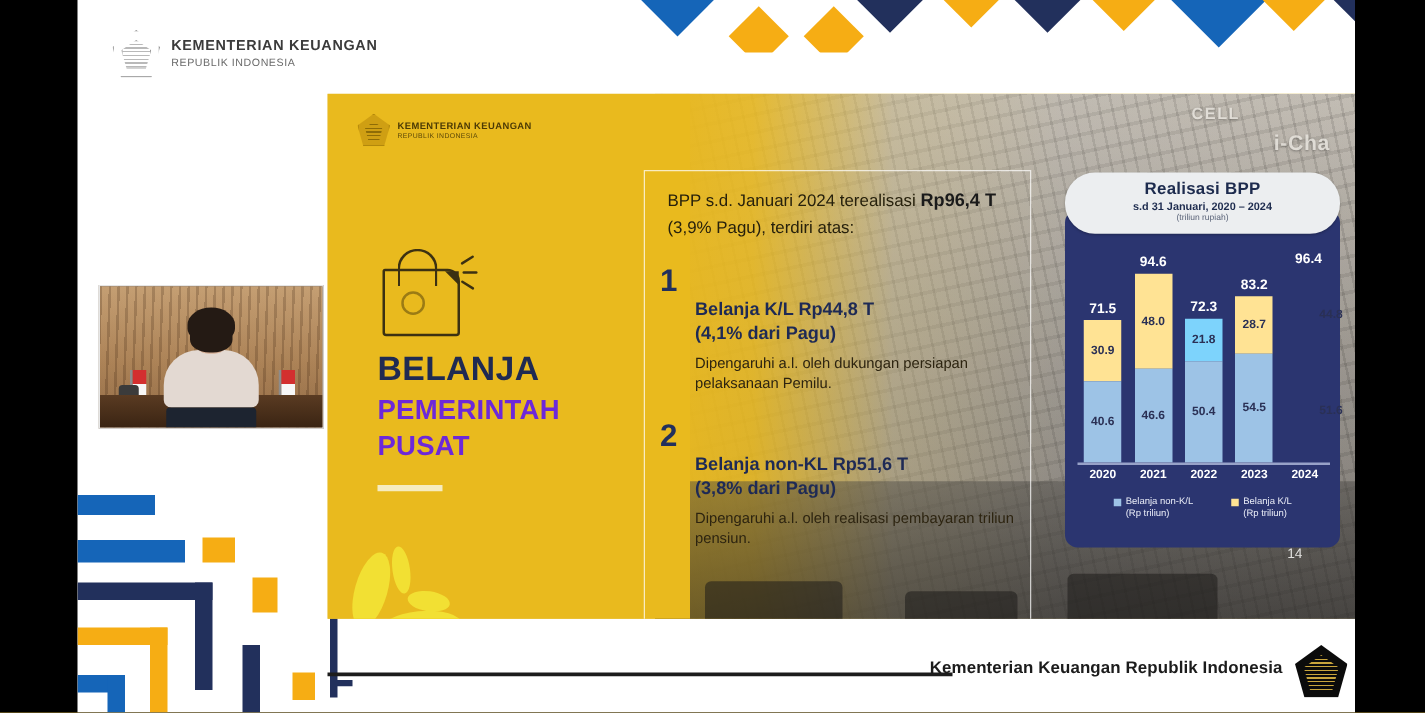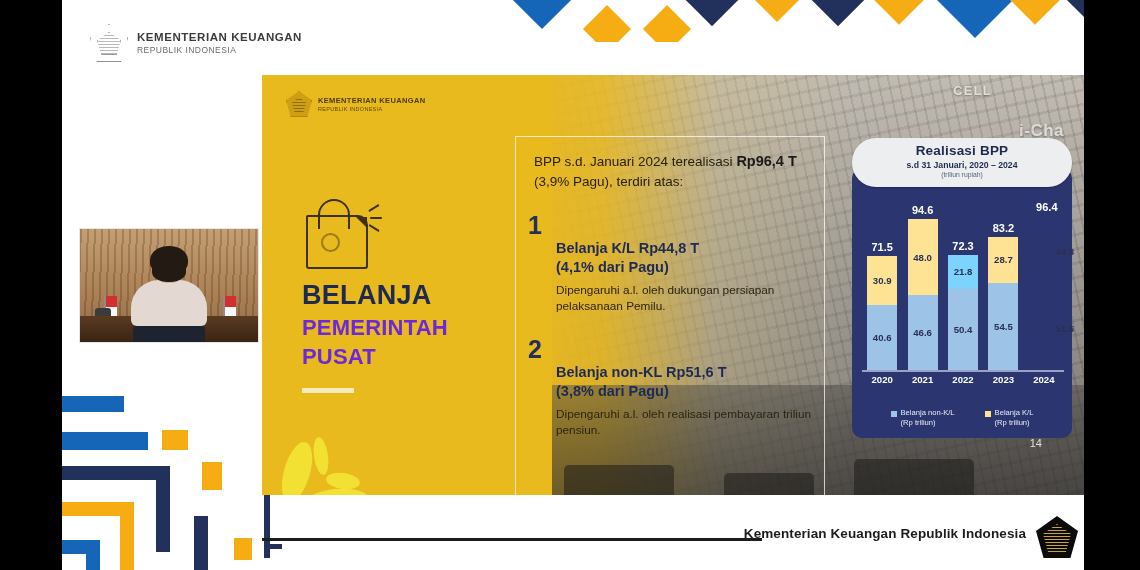--- a/index.html
+++ b/index.html
@@ -78,21 +78,21 @@
       linear-gradient(90deg,#e8b81f 0%, rgba(232,184,31,.88) 14%, rgba(190,175,130,.55) 34%, rgba(150,146,138,.30) 58%, rgba(120,118,115,.18) 100%),
       repeating-linear-gradient(78deg, rgba(40,40,40,.13) 0 2px, rgba(255,255,255,.05) 2px 10px),
       repeating-linear-gradient(-12deg, rgba(30,30,30,.10) 0 3px, rgba(255,255,255,.04) 3px 14px),
       linear-gradient(180deg,#cfc8bd 0%,#a09a91 40%,#7d7872 72%,#5e5a56 100%);
   }
   #photo .sign {
     position:absolute; color:#efece6; font-weight:bold; opacity:.72;
     text-shadow:0 1px 2px rgba(0,0,0,.5);
   }
   #photo .s1 { right:92px; top:8px; font-size:13px; letter-spacing:1.2px; }
-  #photo .s2 { right:20px; top:46px; font-size:17px; letter-spacing:.5px; }
+  #photo .s2 { right:20px; top:30px; font-size:17px; letter-spacing:.5px; }
   #photo .road { position:absolute; left:0; right:0; bottom:0; height:150px;
     background:linear-gradient(180deg, rgba(70,68,64,.45), rgba(40,38,36,.72)); }
   #photo .veh { position:absolute; bottom:18px; border-radius:5px;
     background:rgba(30,28,26,.55); }
 
   
   #band { position:absolute; left:0; top:0; width:290px; height:460px; background:#e9ba1e; }
   #band .leafwrap { position:absolute; left:22px; bottom:12px; width:120px; height:92px; }
   #band .leaf { position:absolute; background:#f2e033; border-radius:50%; }
 
@@ -164,21 +164,21 @@
     font-size:9.6px; font-weight:bold; color:#2a3055;
   }
   .bartop { background:#ffe394; }
   .barbot { background:#9dc3e6; }
   .total { position:absolute; bottom:100%; left:50%; transform:translateX(-50%);
     margin-bottom:3px; font-size:11px; font-weight:bold; color:#ffffff; white-space:nowrap; }
   #axis { position:absolute; left:10px; right:8px; top:202px; height:1.5px; background:#98a2c8; }
   #xlabels { position:absolute; left:10px; right:8px; top:206px; height:16px; }
   #xlabels span { position:absolute; font-size:9.6px; font-weight:bold; color:#ffffff;
     transform:translateX(-50%); }
-  #legend { position:absolute; left:0; right:0; top:240px; display:flex;
+  #legend { position:absolute; left:0; right:0; top:228px; display:flex;
     justify-content:center; gap:30px; }
   #legend .lg { display:flex; gap:4px; }
   #legend .sw { width:6px; height:6px; margin-top:3px; }
   #legend .lt { font-size:7.6px; color:#e9ecf7; line-height:1.35; }
 
   
   #pageno { position:absolute; right:42px; bottom:46px; font-size:11px; color:#f0f0ee; opacity:.9; }
 
   
   #footer { position:absolute; left:200px; right:0; bottom:18px; height:26px; }

